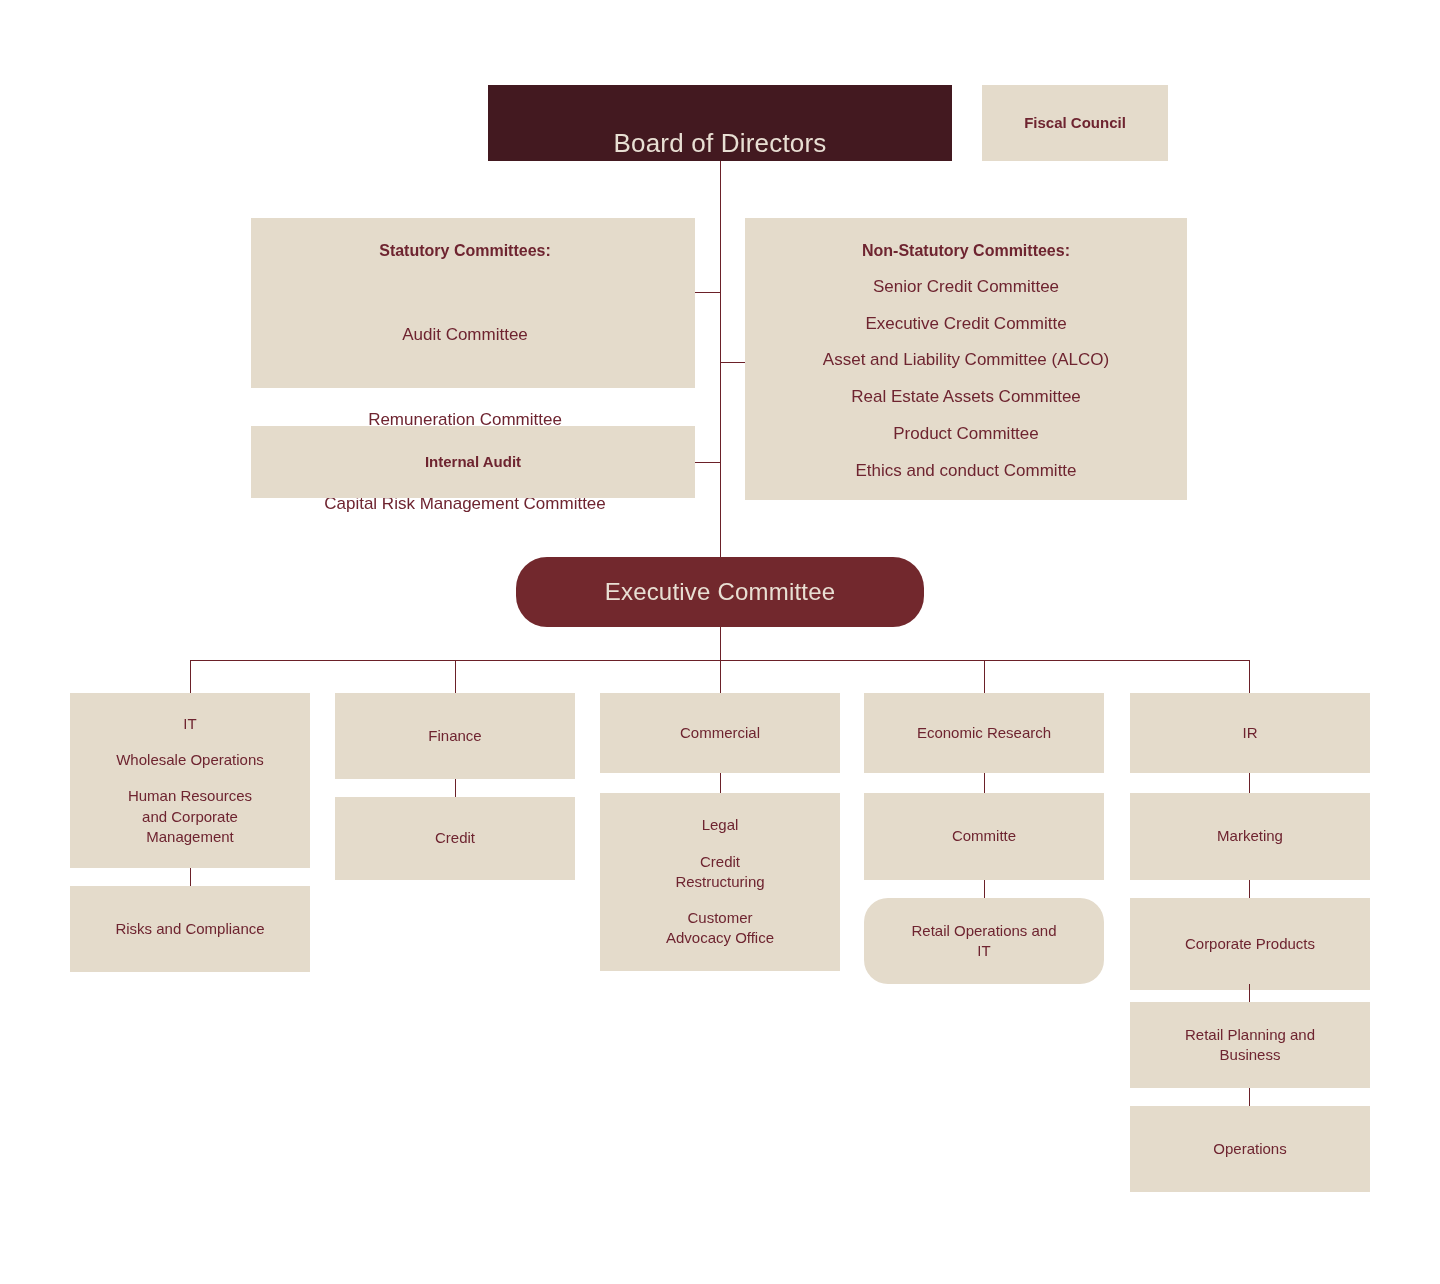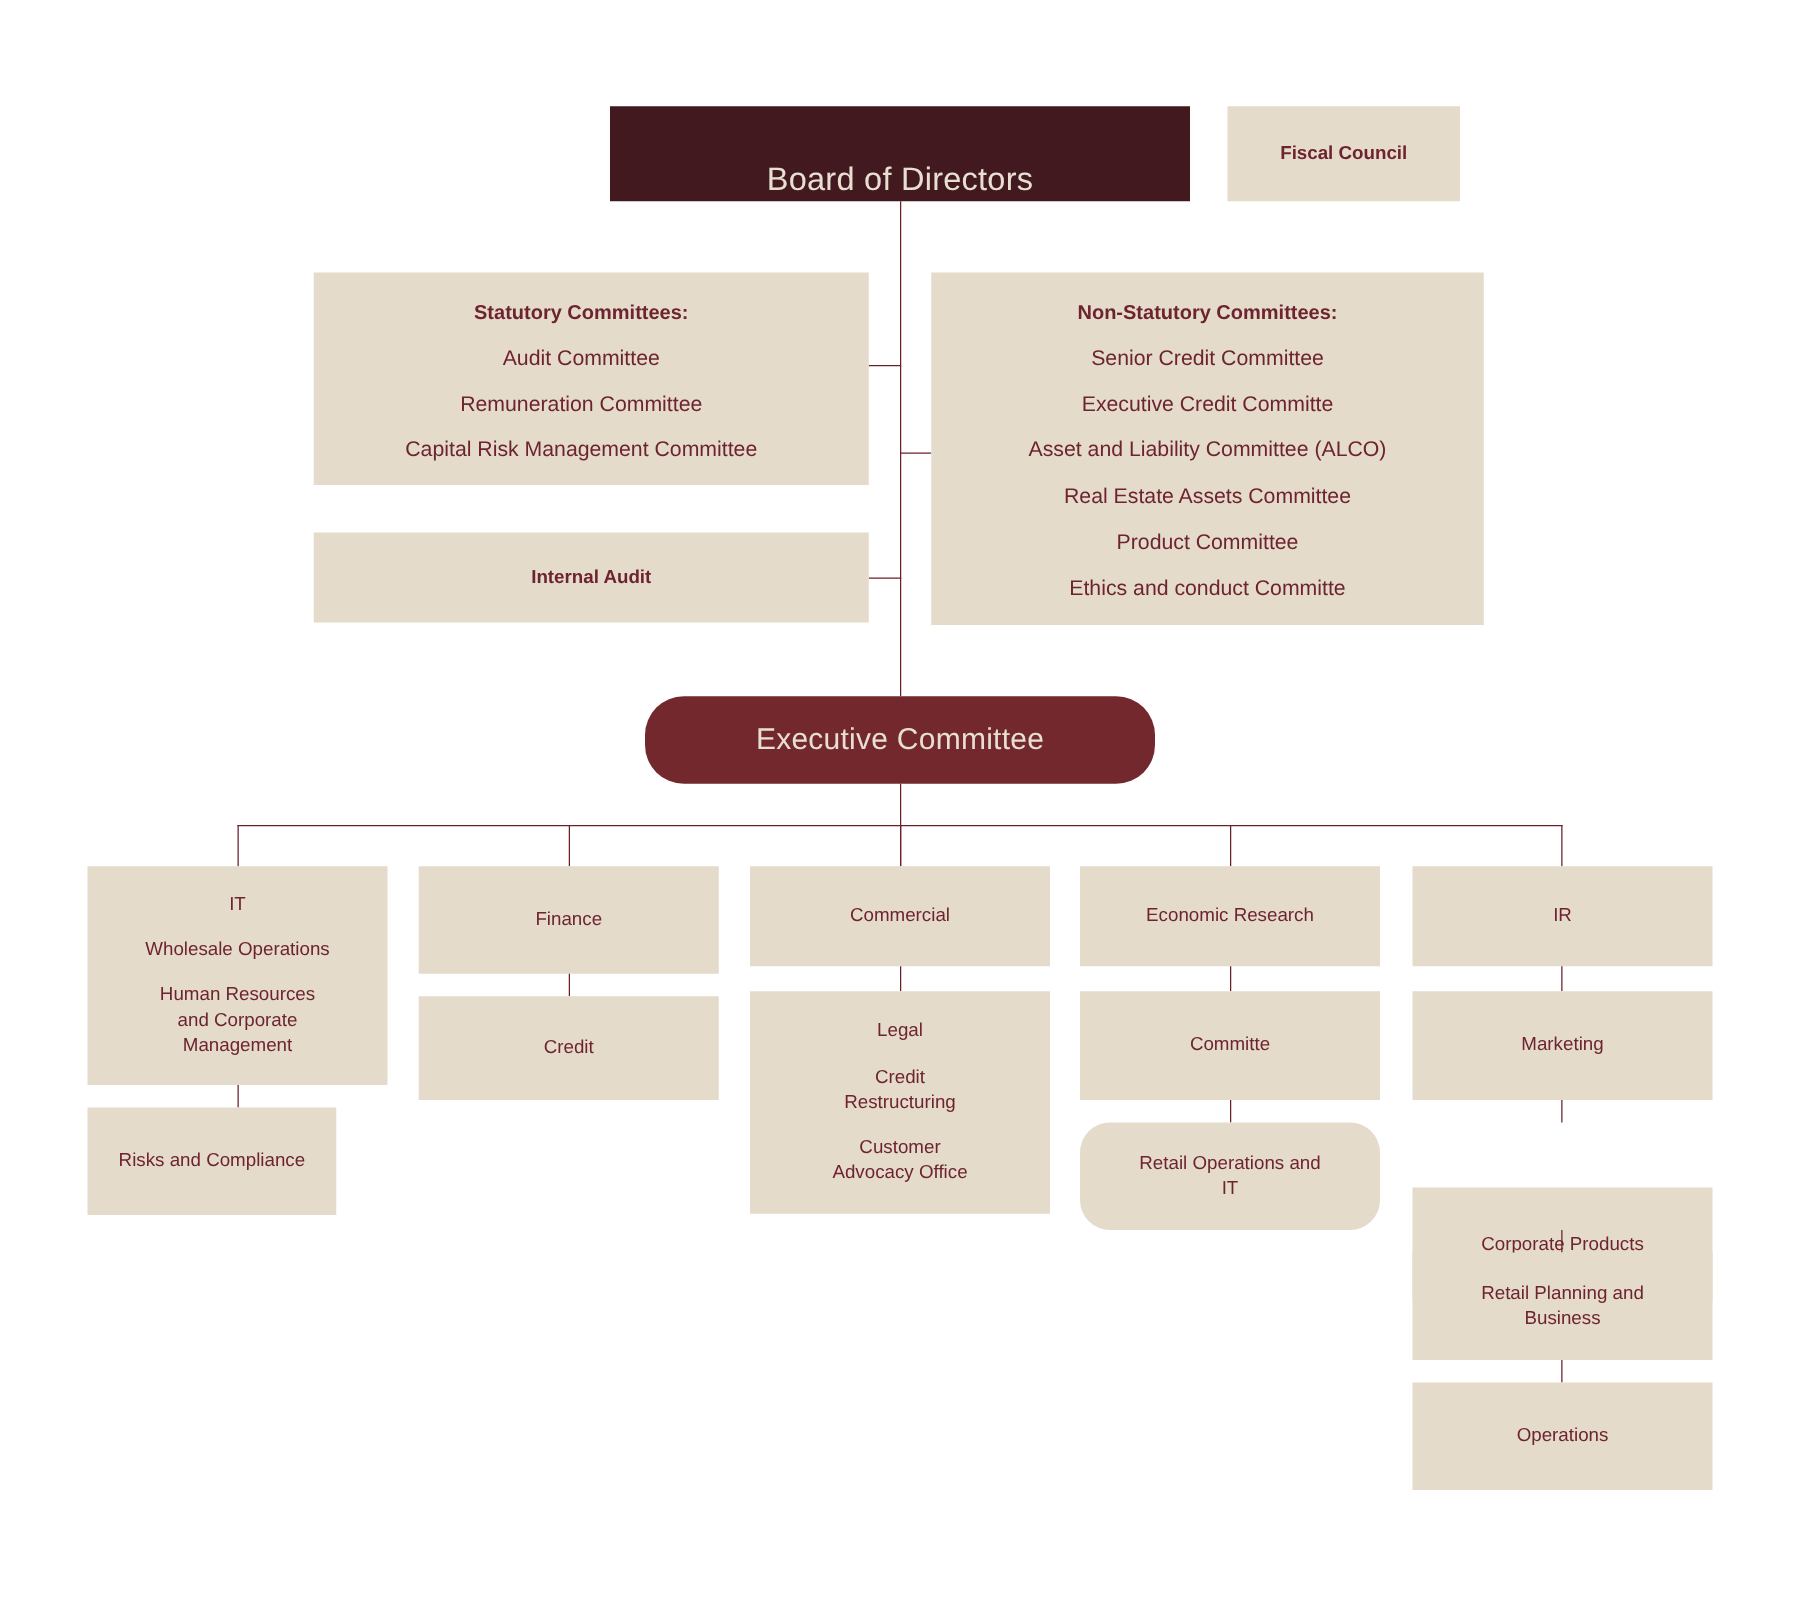--- a/index.html
+++ b/index.html
@@ -103,21 +103,21 @@
   </div>
 
   <div class="conn v" style="left:720px; top:161px; width:1px; height:396px;"></div>
 
   <div class="conn h" style="left:695px; top:292px; width:26px; height:1px;"></div>
 
   <div class="conn h" style="left:720px; top:362px; width:25px; height:1px;"></div>
 
   <div class="conn h" style="left:695px; top:462px; width:26px; height:1px;"></div>
 
-  <div class="node list" style="left:251px; top:218px; width:444px; height:170px; padding:22px 28px 0 12px;">
+  <div class="node list" style="left:251px; top:218px; width:444px; height:170px; padding:22px 28px 0 12px;gap:48px;">
     <span class="line hdr">Statutory Committees:</span>
     <span class="line">Audit Committee</span>
     <span class="line">Remuneration Committee</span>
     <span class="line">Capital Risk Management Committee</span>
   </div>
 
   <div class="node list" style="left:745px; top:218px; width:442px; height:282px; padding:22px 12px 0 12px;">
     <span class="line hdr">Non-Statutory Committees:</span>
     <span class="line">Senior Credit Committee</span>
     <span class="line">Executive Credit Committe</span>
@@ -143,21 +143,21 @@
   <div class="conn v" style="left:720px; top:660px; width:1px; height:33px;"></div>
   <div class="conn v" style="left:984px; top:660px; width:1px; height:33px;"></div>
   <div class="conn v" style="left:1249px; top:660px; width:1px; height:33px;"></div>
 
   <div class="node stack dept" style="left:70px; top:693px; width:240px; height:175px; padding:0 10px;">
     <span class="line">IT</span>
     <span class="line">Wholesale Operations</span>
     <span class="line"><span>Human Resources</span><br><span>and Corporate</span><br><span>Management</span></span>
   </div>
   <div class="conn v" style="left:190px; top:868px; width:1px; height:18px;"></div>
-  <div class="node dept" style="left:70px; top:886px; width:199px; height:86px;">
+  <div class="node dept" style="left:70px; top:886px; width:240px; height:86px;">
     <span class="line">Risks and Compliance</span>
   </div>
 
   <div class="node dept" style="left:335px; top:693px; width:240px; height:86px;">
     <span class="line">Finance</span>
   </div>
   <div class="conn v" style="left:455px; top:779px; width:1px; height:18px;"></div>
   <div class="node dept" style="left:335px; top:797px; width:240px; height:83px;">
     <span class="line">Credit</span>
   </div>
@@ -185,21 +185,21 @@
   </div>
 
   <div class="node dept" style="left:1130px; top:693px; width:240px; height:80px;">
     <span class="line">IR</span>
   </div>
   <div class="conn v" style="left:1249px; top:773px; width:1px; height:20px;"></div>
   <div class="node dept" style="left:1130px; top:793px; width:240px; height:87px;">
     <span class="line">Marketing</span>
   </div>
   <div class="conn v" style="left:1249px; top:880px; width:1px; height:18px;"></div>
-  <div class="node dept" style="left:1130px; top:950px; width:240px; height:92px;">
+  <div class="node dept" style="left:1130px; top:898px; width:240px; height:92px;">
     <span class="line">Corporate Products</span>
   </div>
   <div class="conn v" style="left:1249px; top:984px; width:1px; height:18px;"></div>
   <div class="node dept" style="left:1130px; top:1002px; width:240px; height:86px;">
     <span class="line"><span>Retail Planning and</span><br><span>Business</span></span>
   </div>
   <div class="conn v" style="left:1249px; top:1088px; width:1px; height:18px;"></div>
   <div class="node dept" style="left:1130px; top:1106px; width:240px; height:86px;">
     <span class="line">Operations</span>
   </div>

